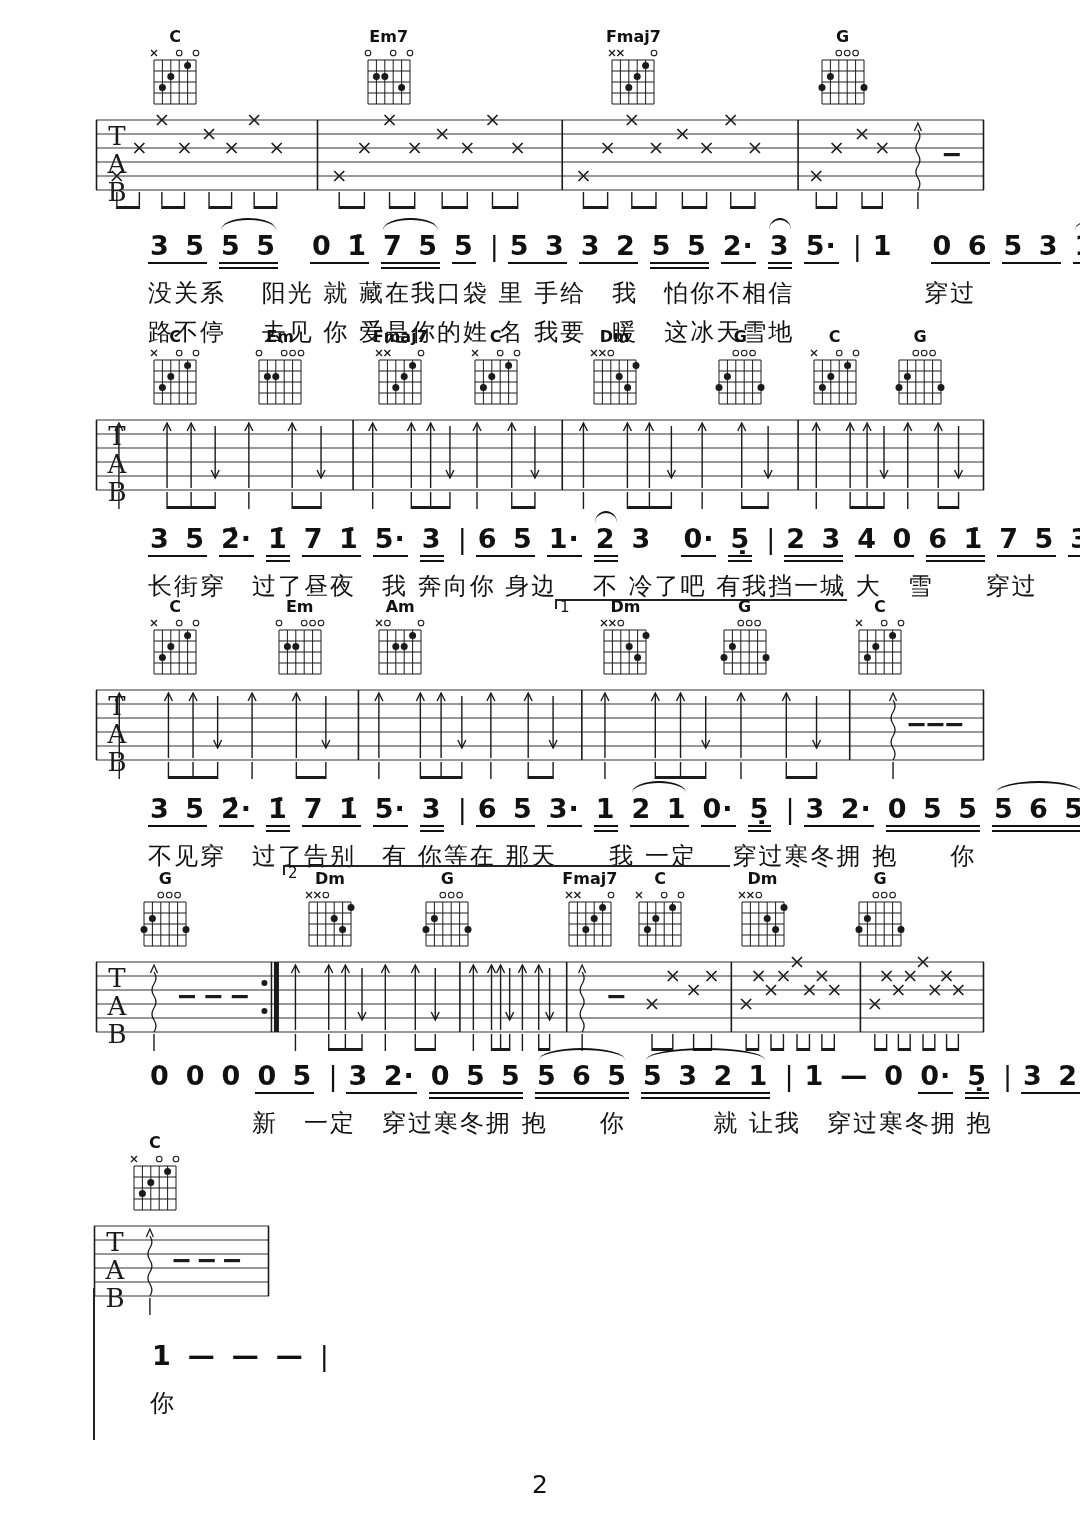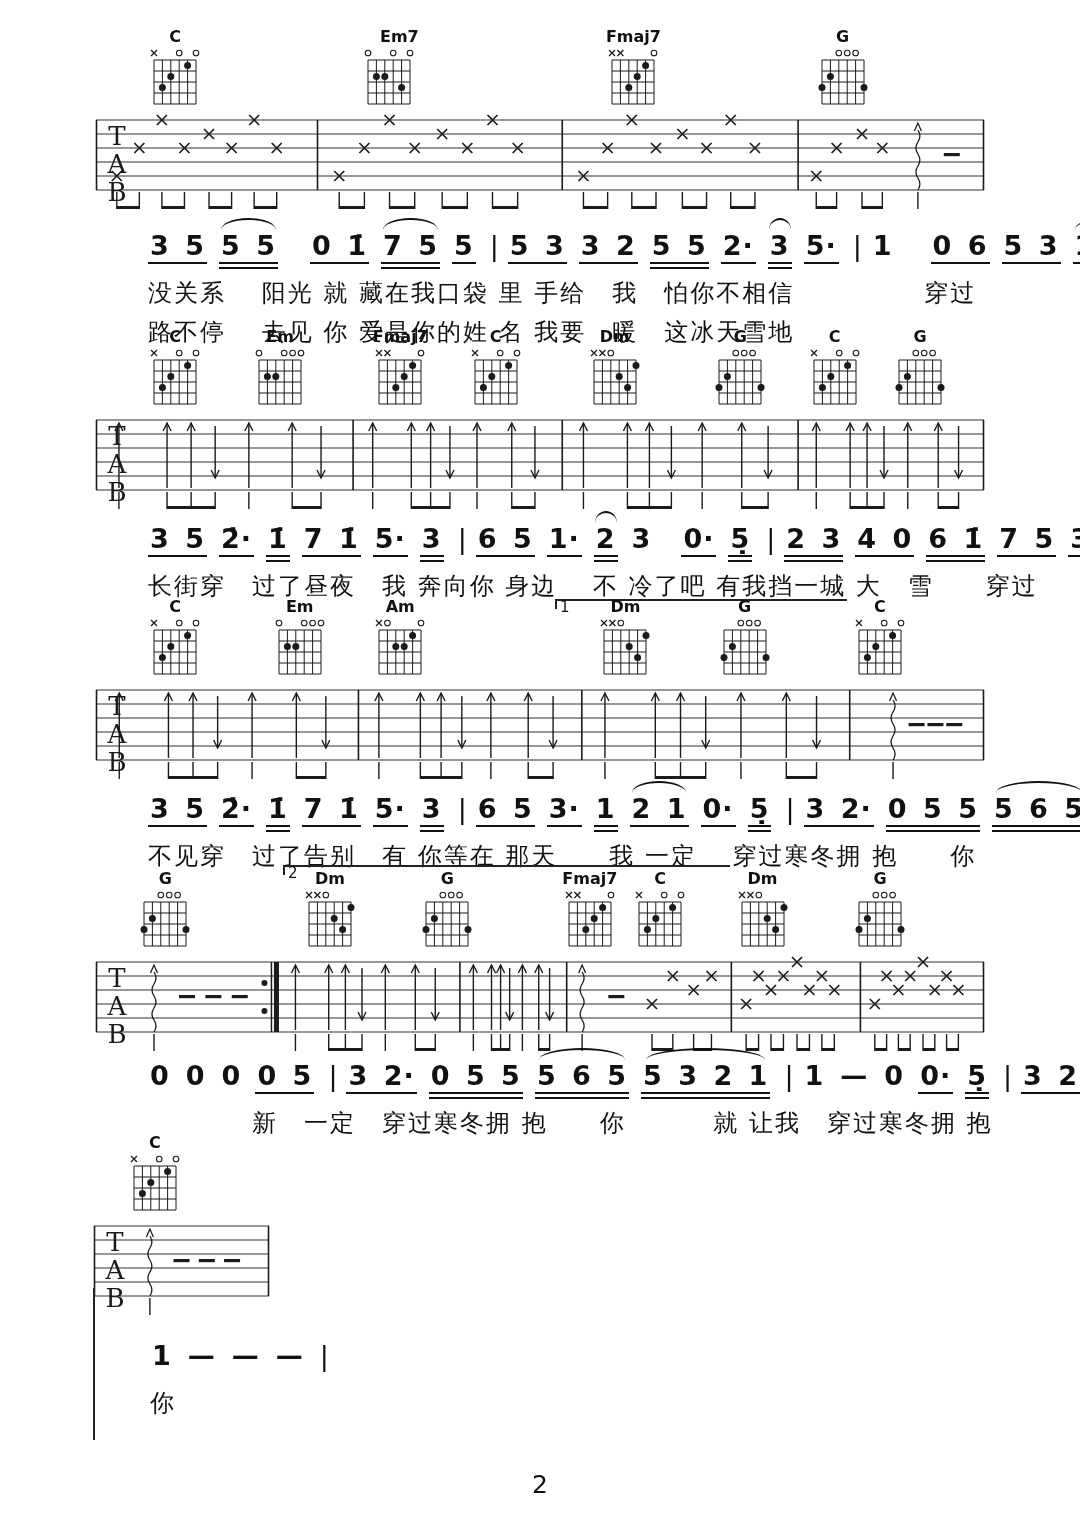--- a/index.html
+++ b/index.html
@@ -47,21 +47,21 @@
               <line x1="34.2" y1="13" x2="34.2" y2="57" stroke="#1b1b1b" stroke-width="1"></line>
               <line x1="42.6" y1="13" x2="42.6" y2="57" stroke="#1b1b1b" stroke-width="1"></line>
               <line x1="51" y1="13" x2="51" y2="57" stroke="#1b1b1b" stroke-width="1"></line>
               <path d="M6 3 L12 9 M6 9 L12 3" stroke="#1b1b1b" stroke-width="1.3" fill="none"></path>
               <circle cx="17.4" cy="40.5" r="3.5" fill="#1b1b1b"></circle>
               <circle cx="25.8" cy="29.5" r="3.5" fill="#1b1b1b"></circle>
               <circle cx="34.2" cy="6" r="2.8" stroke="#1b1b1b" stroke-width="1.1" fill="none"></circle>
               <circle cx="42.6" cy="18.5" r="3.5" fill="#1b1b1b"></circle>
               <circle cx="51" cy="6" r="2.8" stroke="#1b1b1b" stroke-width="1.1" fill="none"></circle>
             </svg></div>
-          <div class="chord" style="left: 33%; text-align: right;"><div class="cname">Em7</div><svg width="60" height="60" viewBox="0 0 60 60">
+          <div class="chord" style="left: 33%;"><div class="cname">Em7</div><svg width="60" height="60" viewBox="0 0 60 60">
               <line x1="9" y1="13" x2="51" y2="13" stroke="#1b1b1b" stroke-width="1"></line>
               <line x1="9" y1="24" x2="51" y2="24" stroke="#1b1b1b" stroke-width="1"></line>
               <line x1="9" y1="35" x2="51" y2="35" stroke="#1b1b1b" stroke-width="1"></line>
               <line x1="9" y1="46" x2="51" y2="46" stroke="#1b1b1b" stroke-width="1"></line>
               <line x1="9" y1="57" x2="51" y2="57" stroke="#1b1b1b" stroke-width="1"></line>
               <line x1="9" y1="13" x2="9" y2="57" stroke="#1b1b1b" stroke-width="1"></line>
               <line x1="17.4" y1="13" x2="17.4" y2="57" stroke="#1b1b1b" stroke-width="1"></line>
               <line x1="25.8" y1="13" x2="25.8" y2="57" stroke="#1b1b1b" stroke-width="1"></line>
               <line x1="34.2" y1="13" x2="34.2" y2="57" stroke="#1b1b1b" stroke-width="1"></line>
               <line x1="42.6" y1="13" x2="42.6" y2="57" stroke="#1b1b1b" stroke-width="1"></line>

